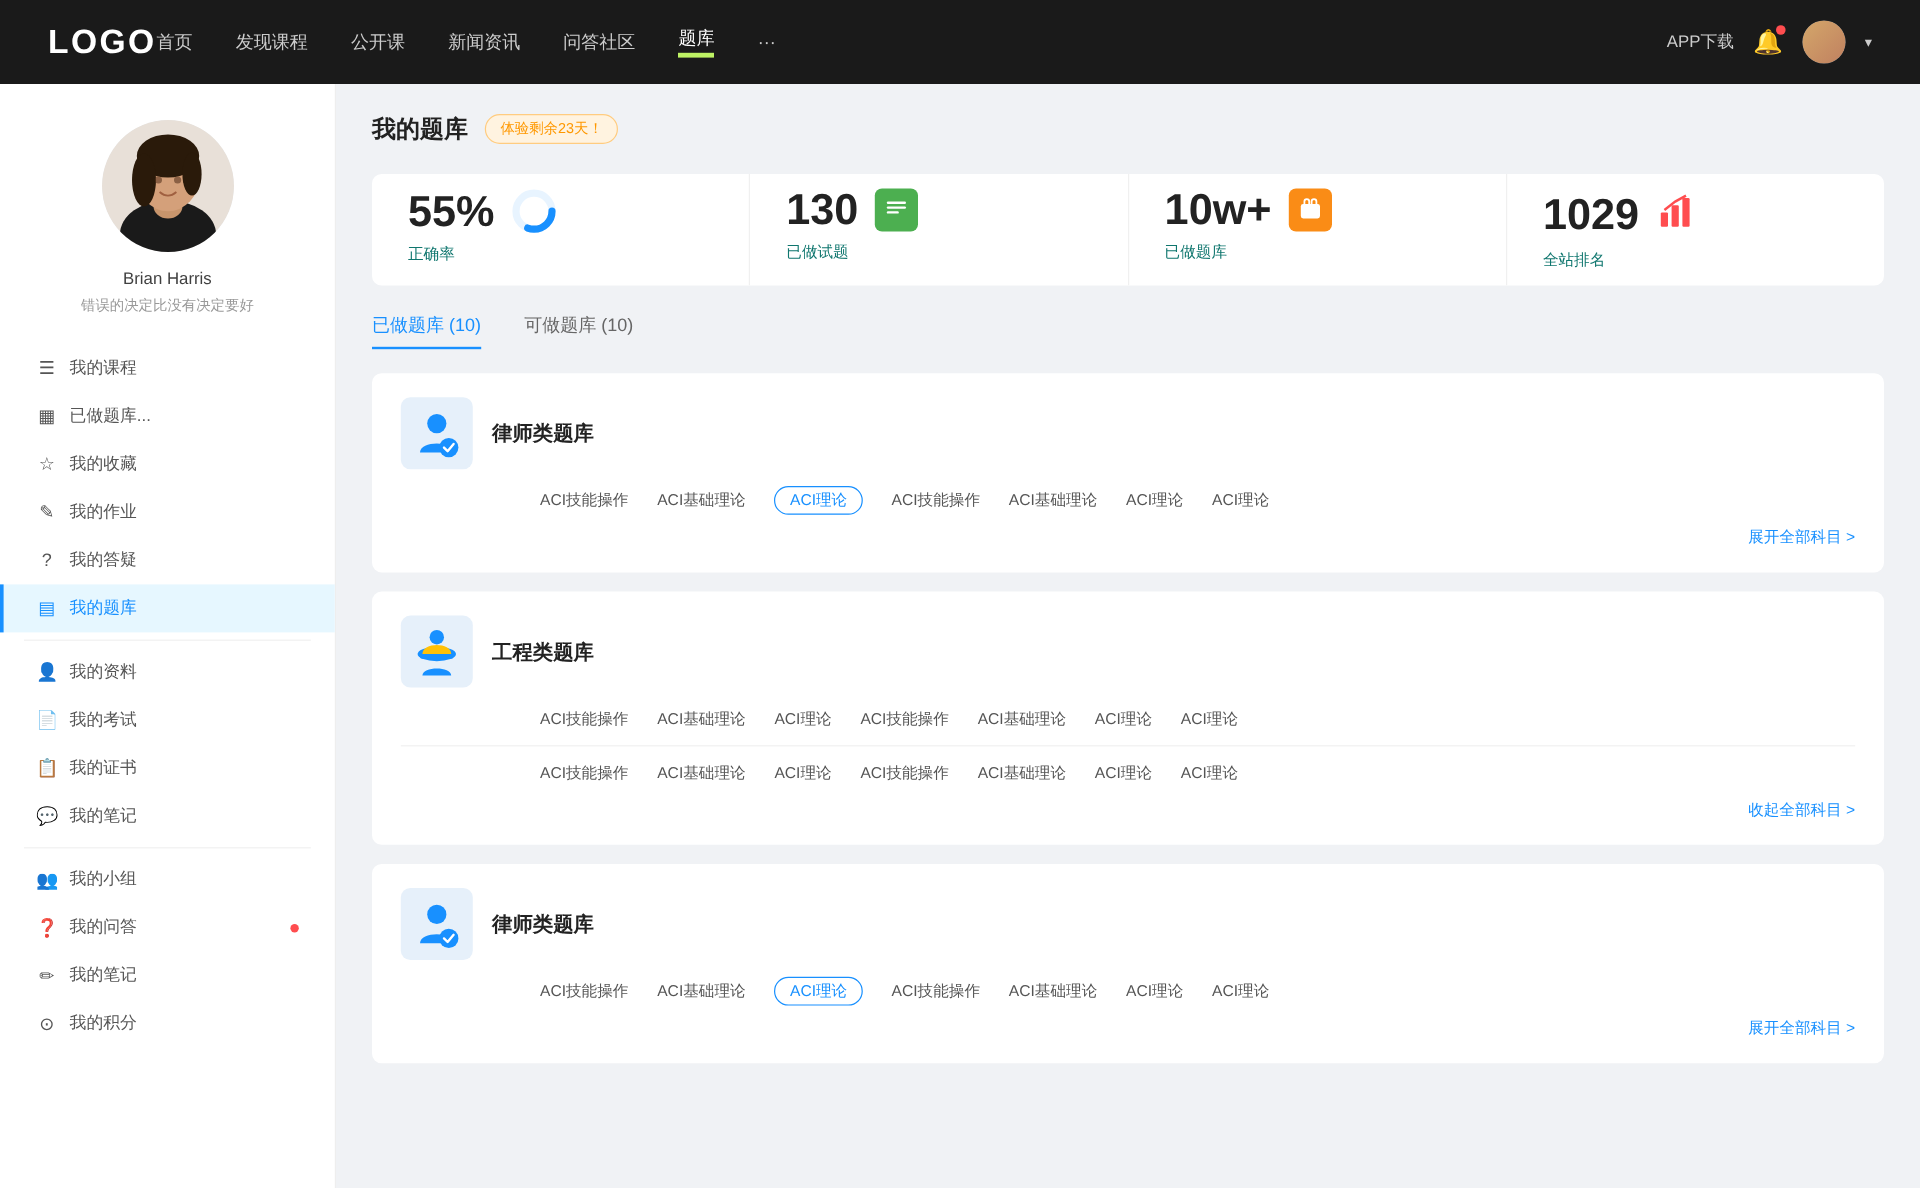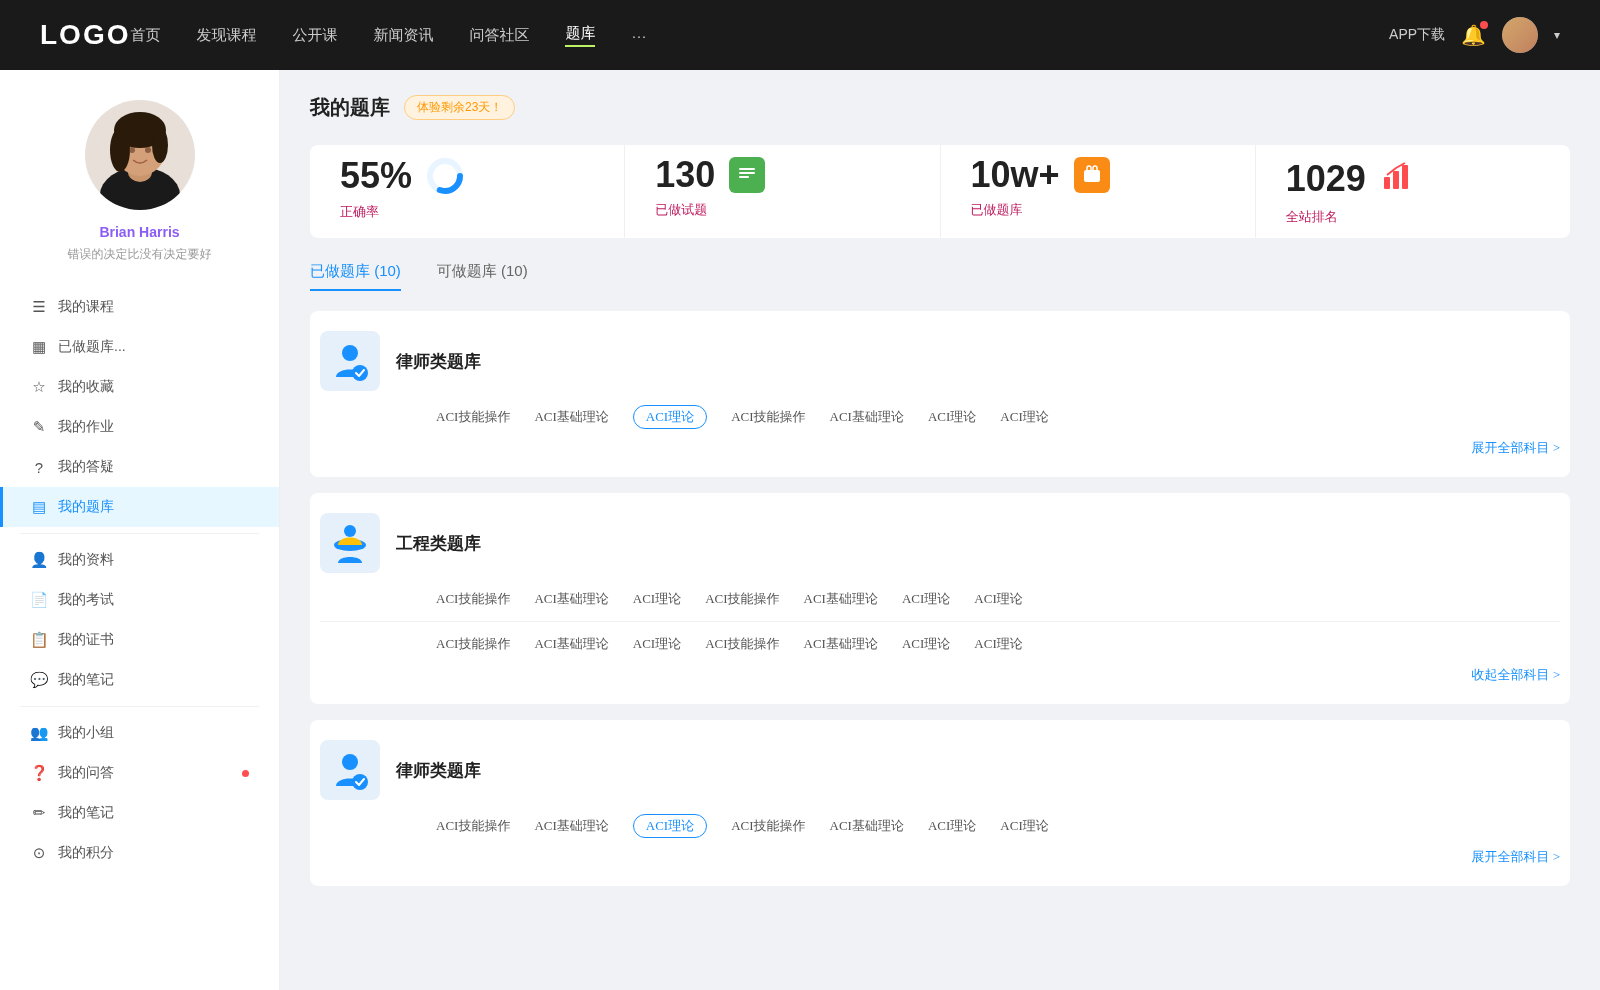--- a/index.html
+++ b/index.html
@@ -30,21 +30,21 @@
     }
     .nav-link {
       color: #ccc;
       font-size: 15px;
       cursor: pointer;
       white-space: nowrap;
       text-align: right;
     }
     .nav-link.active {
       color: white;
-      border-bottom: 2px solid #bef264;
+      border-bottom: 4px solid #bef264;
       padding-bottom: 2px;
     }
     .nav-right {
       display: flex;
       align-items: center;
       gap: 16px;
     }
     .nav-app-download {
       color: #ccc;
       font-size: 14px;
@@ -105,23 +105,23 @@
     .sidebar-avatar {
       width: 110px; height: 110px;
       border-radius: 50%;
       background: #e8e8e8;
       margin-bottom: 14px;
       overflow: hidden;
       display: flex; align-items: center; justify-content: center;
     }
     .sidebar-name {
       font-size: 14px;
-      color: #8b5cf6;
+      color: #404040;
       margin-bottom: 6px;
-      font-weight: 700;
+      font-weight: 400;
     }
     .sidebar-motto {
       font-size: 12px;
       color: #999;
       margin-bottom: 24px;
     }
     .sidebar-menu {
       width: 100%;
     }
     .sidebar-item {
@@ -219,21 +219,21 @@
       margin-bottom: 8px;
     }
     .stat-value {
       font-size: 36px;
       font-weight: bold;
       color: #222;
       line-height: 1;
     }
     .stat-label {
       font-size: 13px;
-      color: #be185d;
+      color: #0f766e;
     }
 
     
     .tabs-row {
       display: flex;
       gap: 36px;
       margin-bottom: 20px;
     }
     .tab-item {
       font-size: 15px;
@@ -245,22 +245,21 @@
       color: #1890ff;
       border-bottom: 2px solid #1890ff;
       font-weight: 500;
     }
 
     
     .qbank-card {
       background: white;
       border-radius: 8px;
       margin-bottom: 16px;
-      padding: 20px 10px;
-      font-family: Liberation Serif, serif;
+      padding: 20px 24px;
     }
     .qbank-header {
       display: flex;
       align-items: center;
       gap: 16px;
       margin-bottom: 14px;
     }
     .qbank-icon {
       width: 60px; height: 60px;
       border-radius: 8px;

